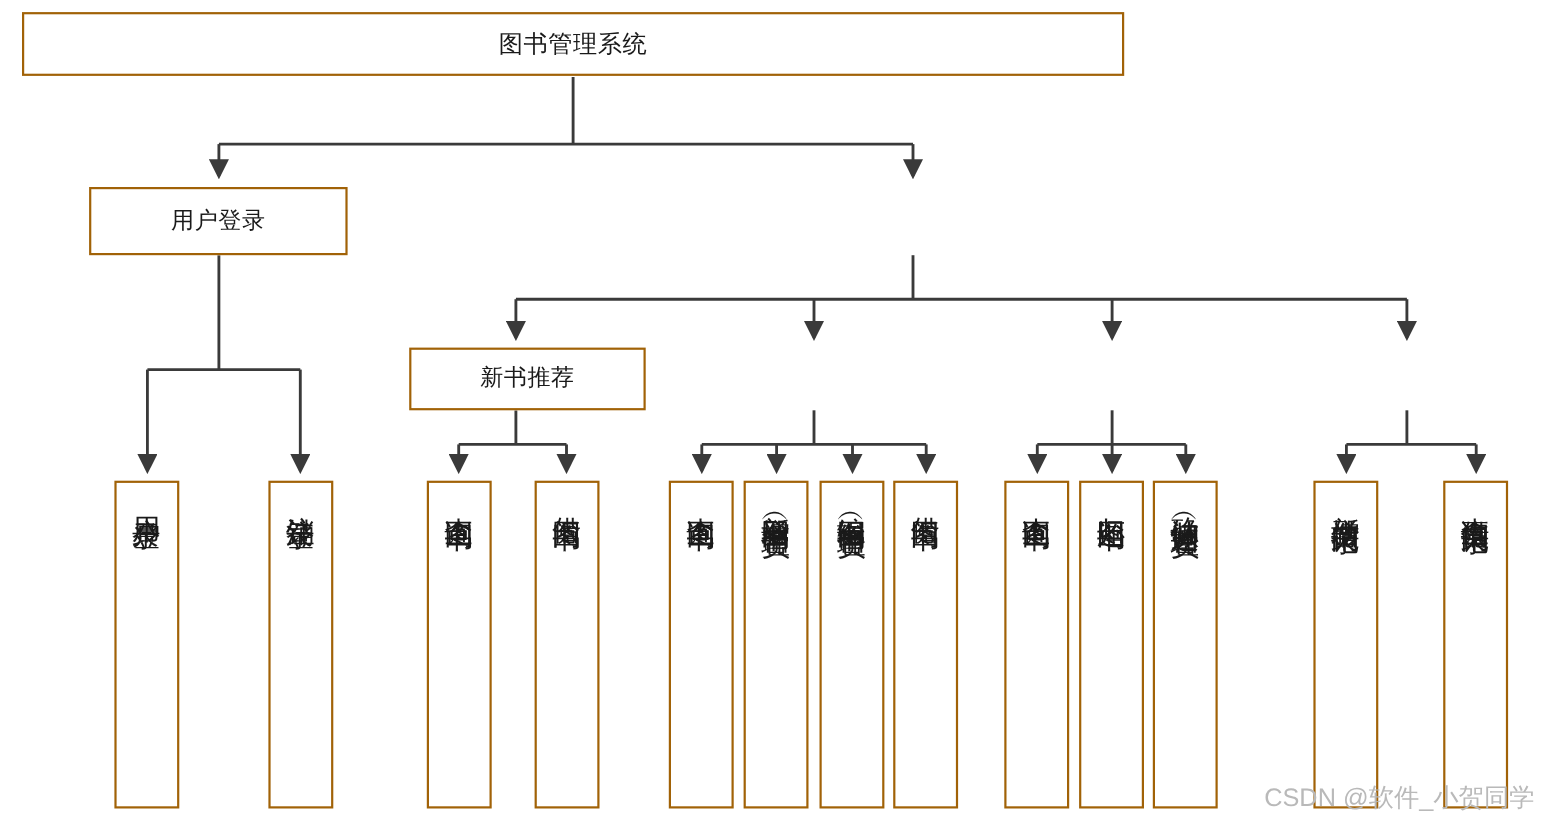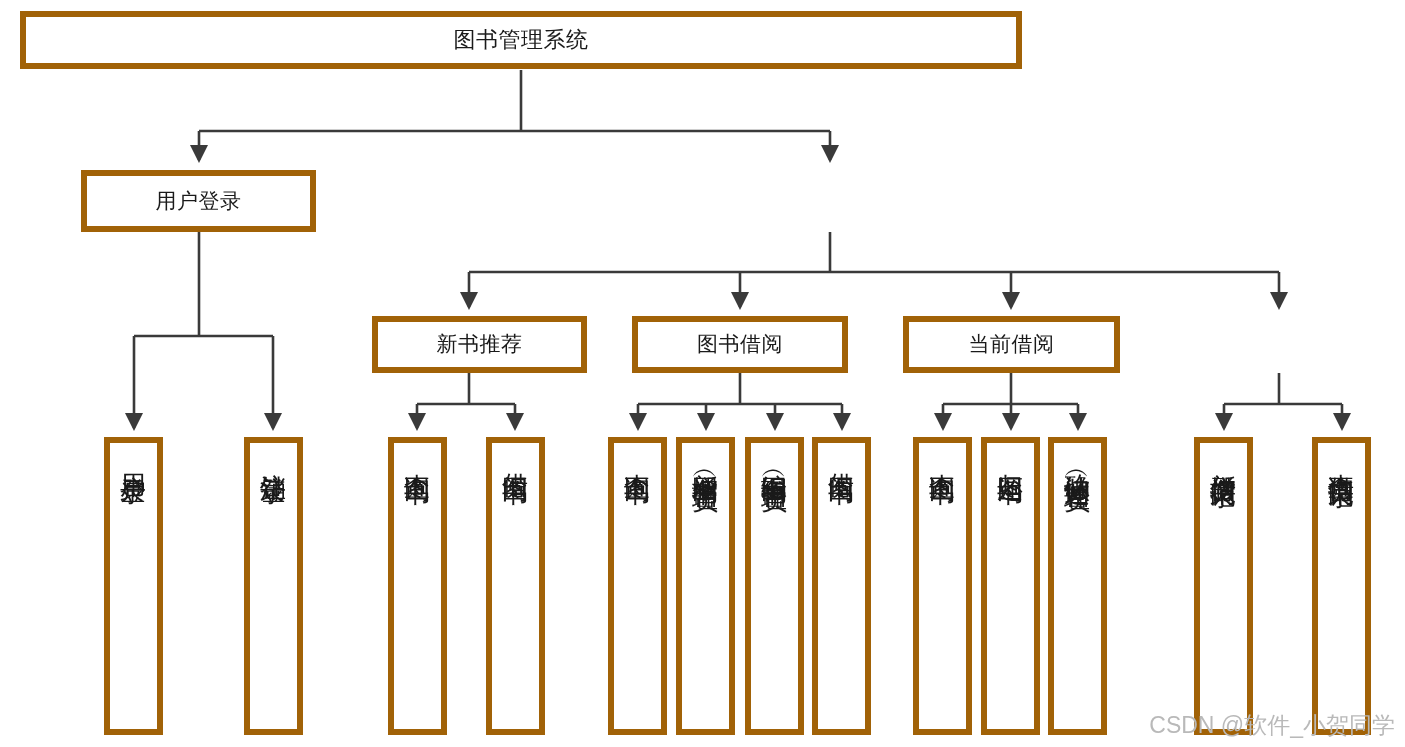--- a/index.html
+++ b/index.html
@@ -20,21 +20,21 @@
     position: absolute;
     left: 0;
     top: 0;
     width: 1405px;
     height: 747px;
     pointer-events: none;
   }
   .node {
     position: absolute;
     box-sizing: border-box;
-    border: 6px solid #a16207;
+    border: 2px solid #a16207;
     background: #ffffff;
     display: flex;
     align-items: center;
     justify-content: center;
     color: #1a1a1a;
   }
   .node .label {
     display: block;
     text-align: center;
     line-height: 1.18;
@@ -130,26 +130,20 @@
     <span class="label">图书管理系统</span>
   </div>
 
   <div class="node horiz" style="left:81px; top:170px; width:235px; height:62px;">
     <span class="label">用户登录</span>
   </div>
 
   <div class="node horiz" style="left:372px; top:316px; width:215px; height:57px;">
     <span class="label">新书推荐</span>
   </div>
-  <div class="node horiz" style="left:632px; top:316px; width:216px; height:57px;">
-    <span class="label">图书借阅</span>
-  </div>
-  <div class="node horiz" style="left:903px; top:316px; width:217px; height:57px;">
-    <span class="label">当前借阅</span>
-  </div>
 
   <div class="node vert" style="left:104px; top:437px; width:59px; height:298px;">
     <span class="label">用户登录</span>
   </div>
   <div class="node vert" style="left:244px; top:437px; width:59px; height:298px;">
     <span class="label">注销登录</span>
   </div>
 
   <div class="node vert" style="left:388px; top:437px; width:59px; height:298px;">
     <span class="label">查询图书</span>

